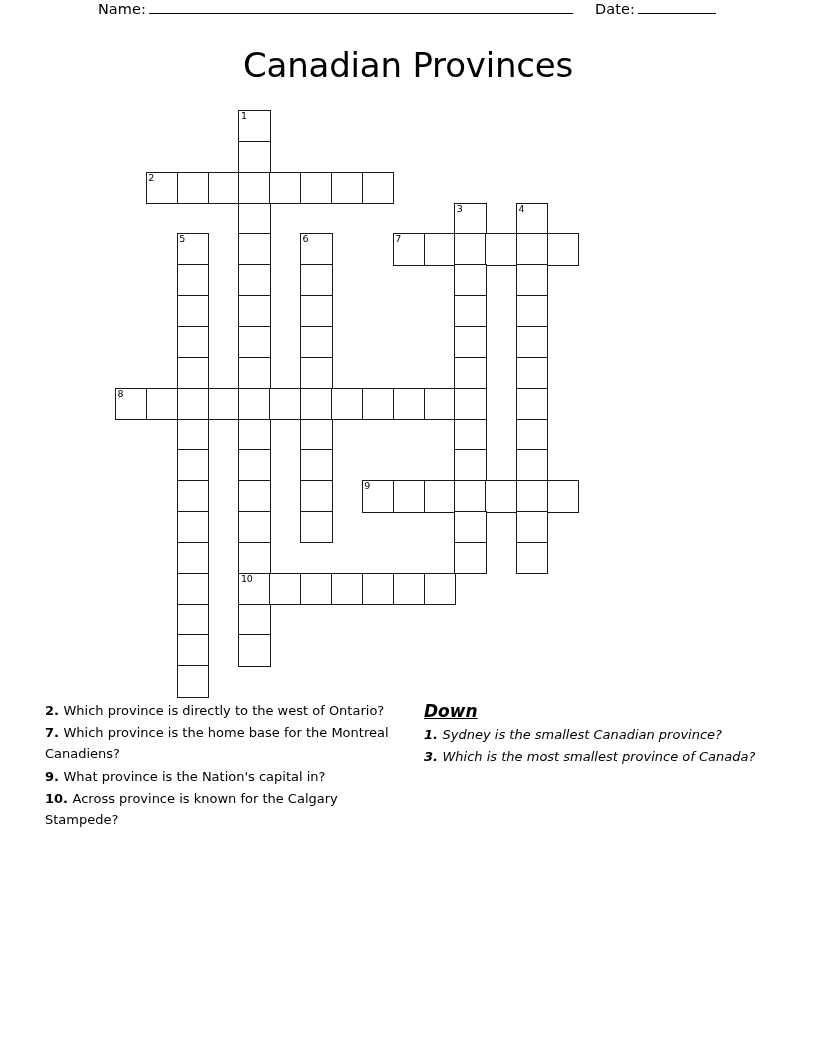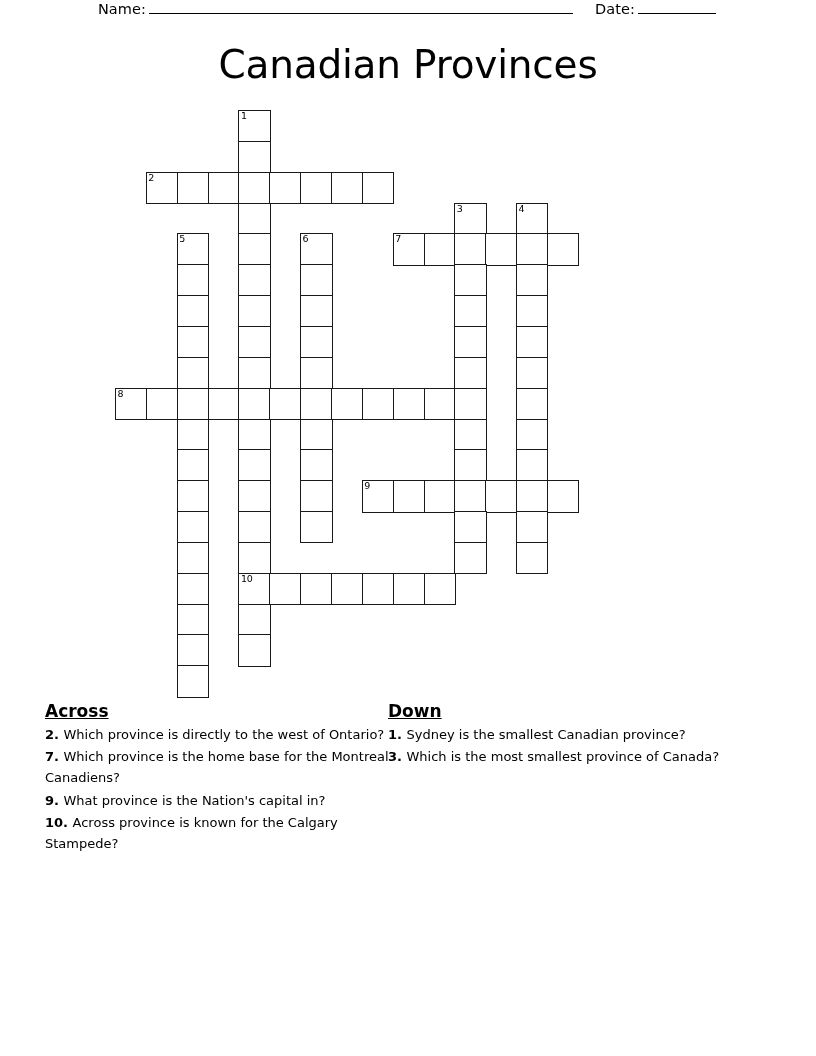--- a/index.html
+++ b/index.html
@@ -44,21 +44,21 @@
   .nd-rule.date { width: 78px; }
   .nd-gap { display: inline-block; width: 20px; }
 
   
   .puzzle-title {
     position: absolute;
     left: 0;
     top: 36px;
     width: 816px;
     text-align: center;
-    font-size: 39px;
+    font-size: 34px;
     font-family: "DejaVu Sans", sans-serif;
     font-weight: normal;
     line-height: 58px;
     letter-spacing: -0.2px;
   }
 
   
   #grid-layer {
     position: absolute;
     left: 0;
@@ -90,21 +90,21 @@
     top: 700px;
     width: 816px;
     height: 280px;
   }
   .clue-col {
     position: absolute;
     top: 0;
     width: 360px;
   }
   .clue-col.across { left: 45px; }
-  .clue-col.down   { left: 388px; }
+  .clue-col.down   { left: 424px; font-style: italic; }
 
   .clue-heading {
     font-size: 17px;
     font-weight: bold;
     text-decoration: underline;
     line-height: 22px;
     margin-bottom: 2px;
     font-family: "DejaVu Sans", sans-serif;
   }
   .clue {
@@ -246,21 +246,20 @@
     <div class="cell" style="left: 423.5px; top: 572.75px; width: 32.45px; height: 32.45px;"></div>
     <div class="cell" style="left: 176.7px; top: 603.6px; width: 32.45px; height: 32.45px;"></div>
     <div class="cell" style="left: 238.4px; top: 603.6px; width: 32.45px; height: 32.45px;"></div>
     <div class="cell" style="left: 176.7px; top: 634.45px; width: 32.45px; height: 32.45px;"></div>
     <div class="cell" style="left: 238.4px; top: 634.45px; width: 32.45px; height: 32.45px;"></div>
     <div class="cell" style="left: 176.7px; top: 665.3px; width: 32.45px; height: 32.45px;"></div>
   </div>
 
 <div id="clues">
   <div class="clue-col across">
-    <div class="clue-heading">Across</div>
     <div id="across-list">
         <div class="clue"><span class="cnum">2. </span><span class="ctext">Which province is directly to the west of Ontario?</span></div>
         <div class="clue"><span class="cnum">7. </span><span class="ctext">Which province is the home base for the Montreal Canadiens?</span></div>
         <div class="clue"><span class="cnum">9. </span><span class="ctext">What province is the Nation's capital in?</span></div>
         <div class="clue"><span class="cnum">10. </span><span class="ctext">Across province is known for the Calgary Stampede?</span></div>
       </div>
   </div>
   <div class="clue-col down">
     <div class="clue-heading">Down</div>
     <div id="down-list">

